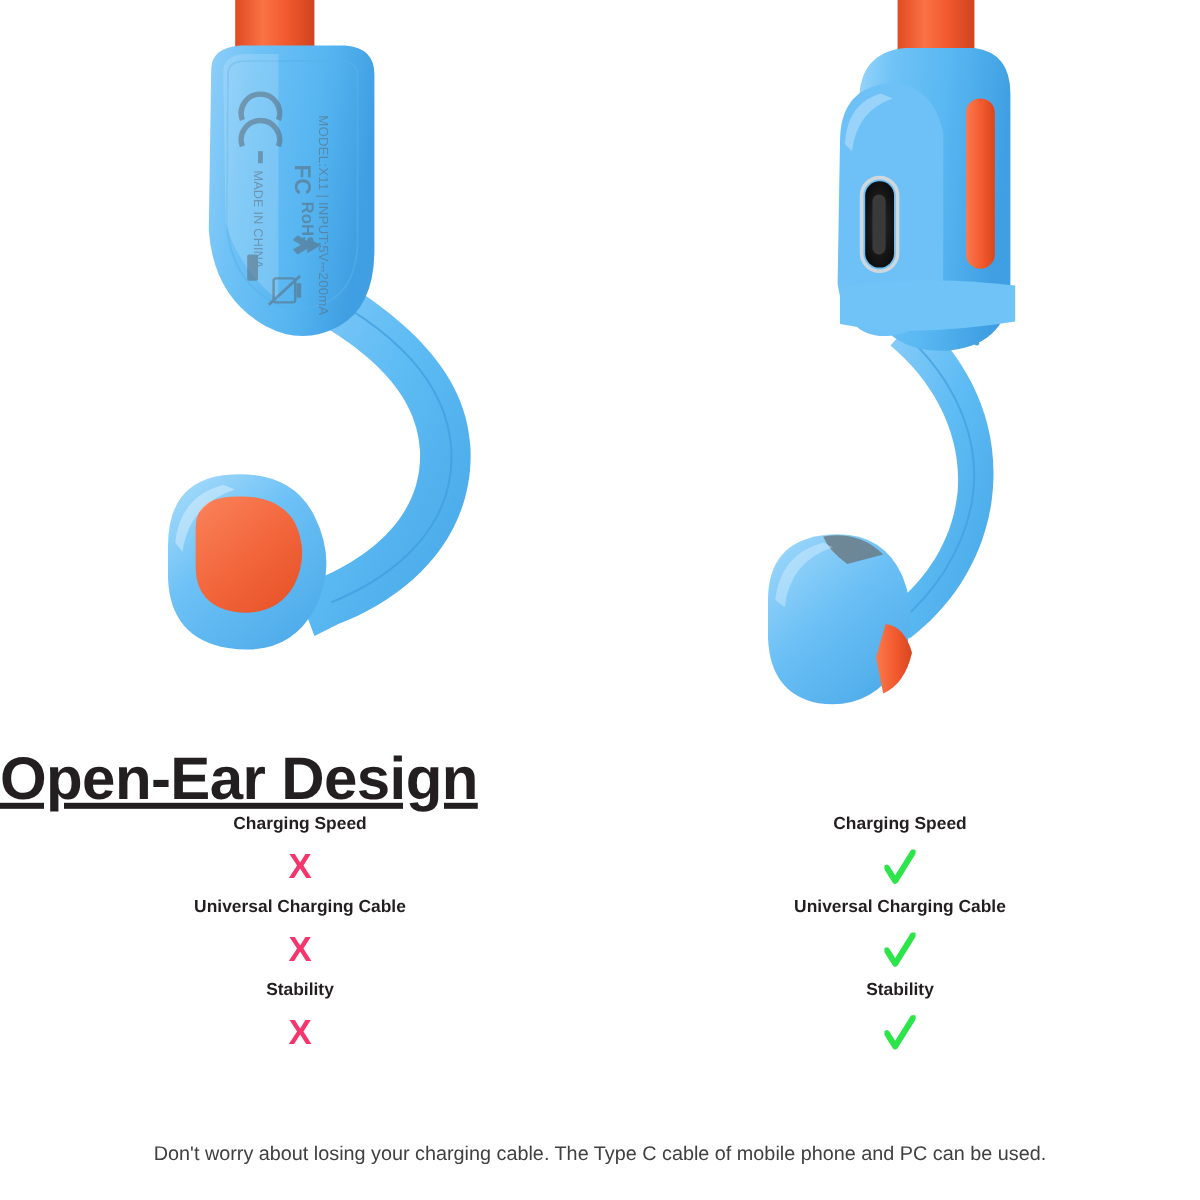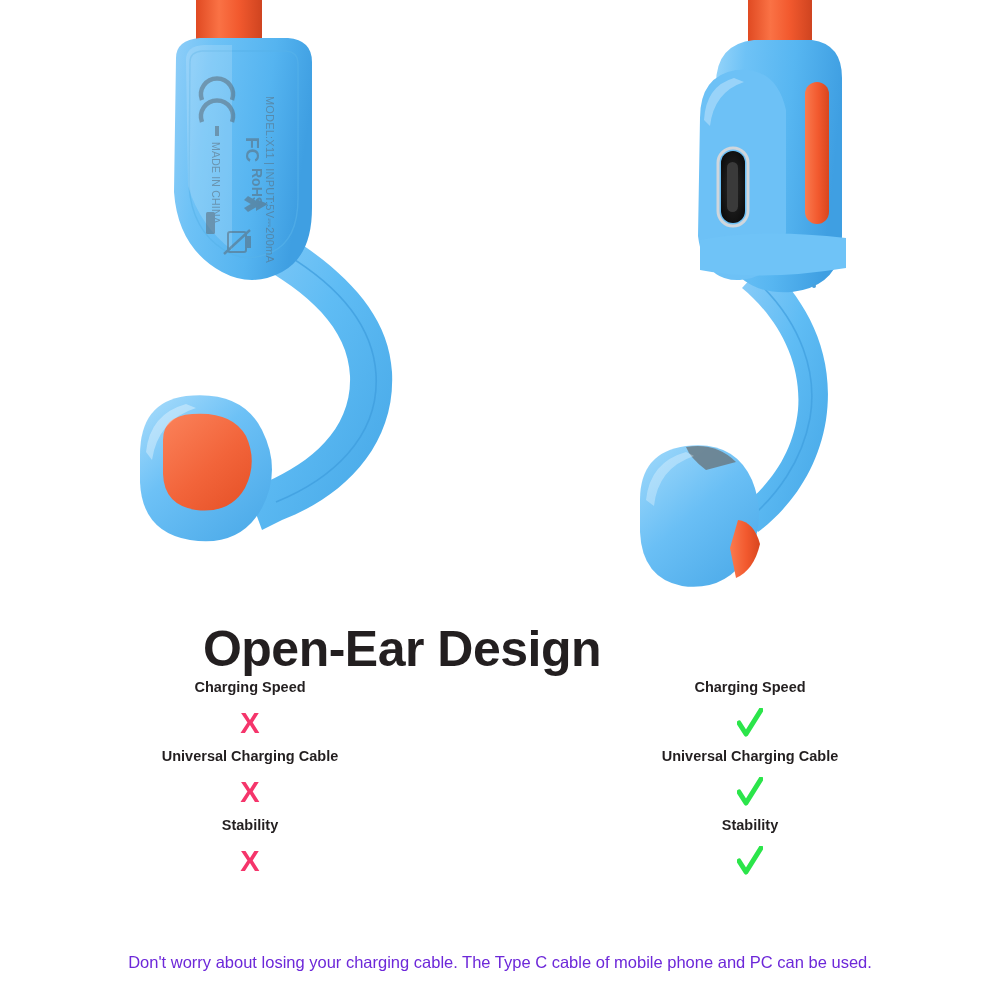--- a/index.html
+++ b/index.html
@@ -35,26 +35,26 @@
     width: 1000px;
     height: 615px;
   }
 
   
   #headline {
     position: absolute;
     left: 0;
     top: 624px;
     width: 804px;
-    text-align: center;
     font-size: 50px;
     font-weight: bold;
     letter-spacing: -0.5px;
     color: #231f20;
     line-height: 1;
+    text-decoration: underline;
   }
 
   
   #compare {
     position: absolute;
     left: 0;
     top: 680px;
     width: 1000px;
     height: 200px;
     display: flex;
@@ -90,21 +90,21 @@
   .mark-check svg { display: block; }
 
   
   #caption {
     position: absolute;
     left: 0;
     top: 953px;
     width: 1000px;
     text-align: center;
     font-size: 16.5px;
-    color: #6d28d9;
+    color: #404040;
     line-height: 1.2;
   }
 </style>
 </head>
 <body>
 
 <div id="page">
 
   <div id="product-area">
     <svg id="product-svg" viewBox="0 0 1000 615" xmlns="http://www.w3.org/2000/svg">

